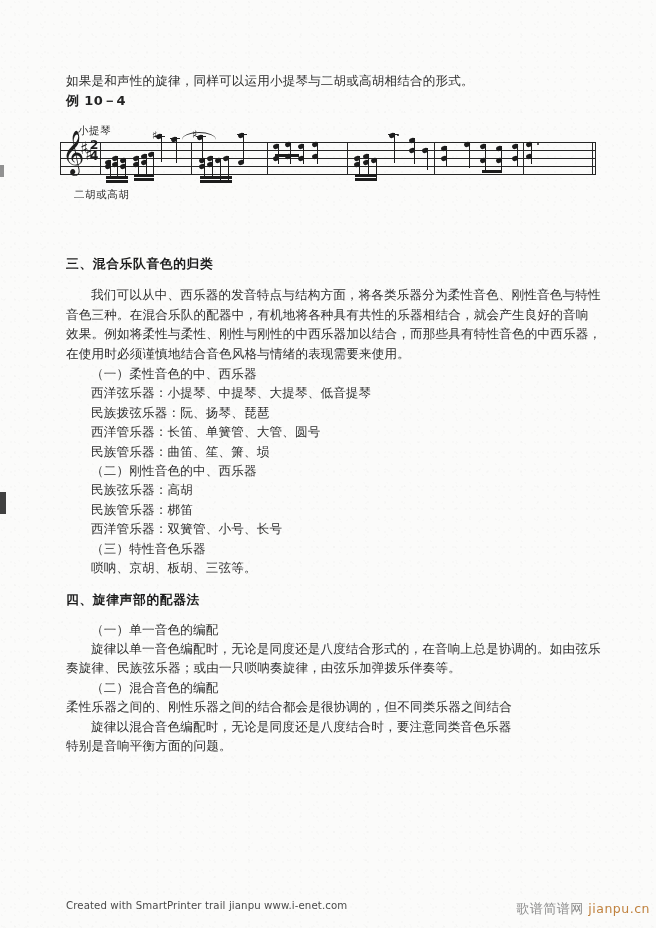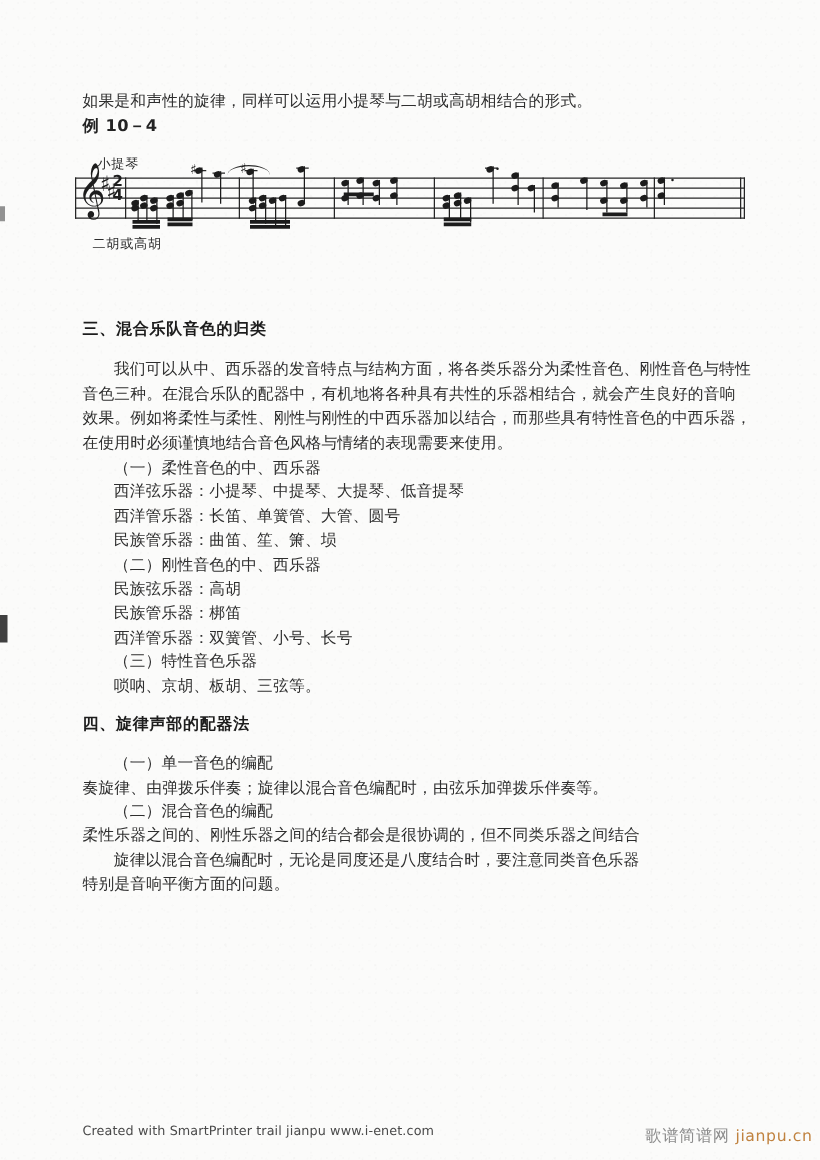--- a/index.html
+++ b/index.html
@@ -300,35 +300,37 @@
     <div style="margin-top:12px;">
       <div class="ln indent">我们可以从中、西乐器的发音特点与结构方面，将各类乐器分为柔性音色、刚性音色与特性</div>
       <div class="ln">音色三种。在混合乐队的配器中，有机地将各种具有共性的乐器相结合，就会产生良好的音响</div>
       <div class="ln">效果。例如将柔性与柔性、刚性与刚性的中西乐器加以结合，而那些具有特性音色的中西乐器，</div>
       <div class="ln">在使用时必须谨慎地结合音色风格与情绪的表现需要来使用。</div>
     </div>
 
     <div style="margin-top:1px;">
       <div class="ln indent2">（一）柔性音色的中、西乐器</div>
       <div class="ln indent2">西洋弦乐器：小提琴、中提琴、大提琴、低音提琴</div>
+      <div class="ln indent2">民族拨弦乐器：阮、扬琴、琵琶</div>
       <div class="ln indent2">西洋管乐器：长笛、单簧管、大管、圆号</div>
       <div class="ln indent2">民族管乐器：曲笛、笙、箫、埙</div>
       <div class="ln indent2">（二）刚性音色的中、西乐器</div>
       <div class="ln indent2">民族弦乐器：高胡</div>
       <div class="ln indent2">民族管乐器：梆笛</div>
       <div class="ln indent2">西洋管乐器：双簧管、小号、长号</div>
       <div class="ln indent2">（三）特性音色乐器</div>
       <div class="ln indent2">唢呐、京胡、板胡、三弦等。</div>
     </div>
 
     <div class="heading" style="margin-top:12px;">四、旋律声部的配器法</div>
 
     <div style="margin-top:11px;">
       <div class="ln indent2">（一）单一音色的编配</div>
-      <div class="ln">奏旋律、由弹拨乐伴奏；旋律以混合音色编配时，由弦乐加弹拨乐伴奏等。</div>
+      <div class="ln indent">旋律以单一音色编配时，无论是同度还是八度结合形式的，在音响上总是协调的。如由弦乐</div>
+      <div class="ln">奏旋律、民族弦乐器；或由一只唢呐奏旋律，由弦乐加弹拨乐伴奏等。</div>
       <div class="ln indent2">（二）混合音色的编配</div>
       <div class="ln">柔性乐器之间的、刚性乐器之间的结合都会是很协调的，但不同类乐器之间结合</div>
       <div class="ln indent">旋律以混合音色编配时，无论是同度还是八度结合时，要注意同类音色乐器</div>
       <div class="ln">特别是音响平衡方面的问题。</div>
     </div>
 
   </div>
 
   <div class="footer">Created with SmartPrinter trail jianpu www.i-enet.com</div>
 

